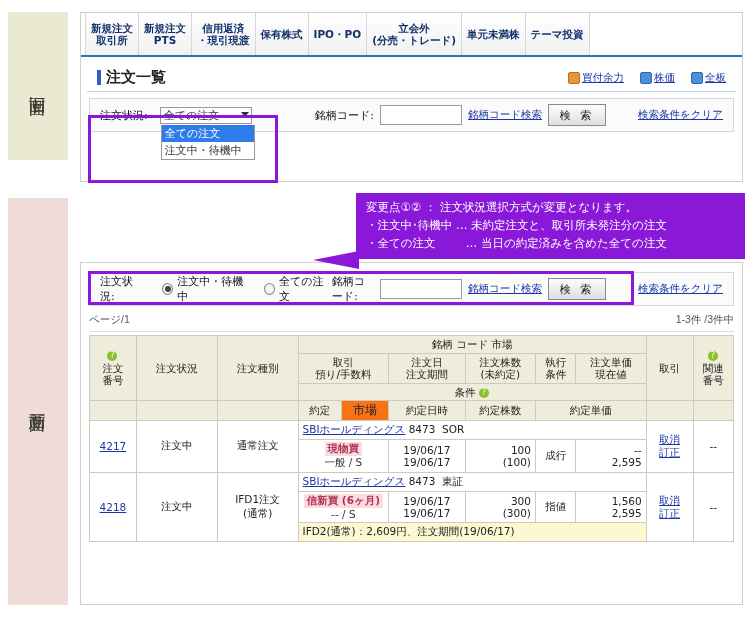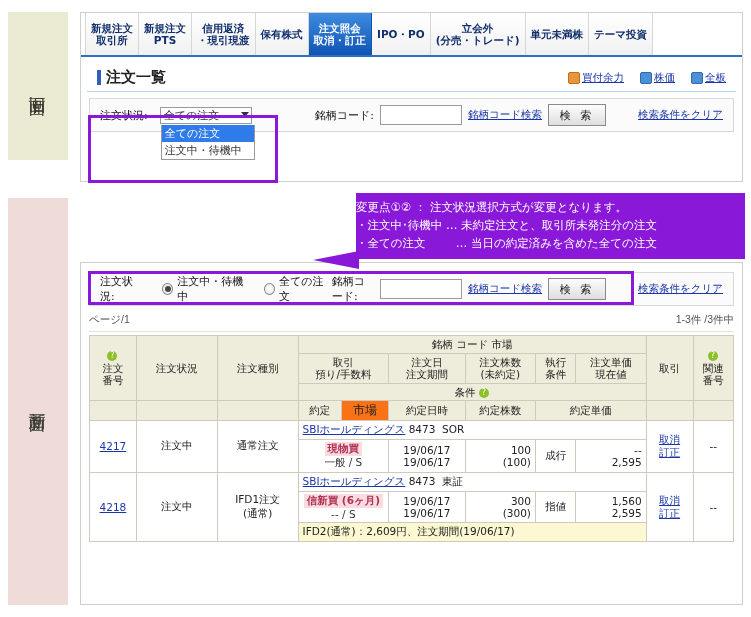--- a/index.html
+++ b/index.html
@@ -99,21 +99,21 @@
   .clear-link{margin-left:26px;}
 
   
   .hl-box{position:absolute;border:3px solid #8a18d8;box-sizing:border-box;
           pointer-events:none;}
   .hl-old{left:88px;top:115px;width:190px;height:68px;}
   .hl-new{left:88px;top:271px;width:546px;height:34px;}
 
   
   .callout{position:absolute;left:356px;top:193px;width:389px;
-           background:#8a18d8;color:#fff;padding:6px 8px 7px 0;
+           background:#8a18d8;color:#fff;padding:6px 8px 7px 10px;
            box-sizing:border-box;font-size:11.5px;line-height:1.55;
            font-family:"DejaVu Sans",sans-serif;z-index:9;}
   .callout .ln{white-space:nowrap;}
   .tail{position:absolute;left:313px;top:251px;width:0;height:0;
         border-top:9px solid transparent;border-bottom:9px solid transparent;
         border-right:46px solid #8a18d8;z-index:8;}
 
   
   .paging{display:flex;justify-content:space-between;align-items:center;
           margin:7px 8px 3px 8px;padding-bottom:4px;font-size:10.5px;
@@ -170,24 +170,20 @@
         <span class="l1">新規注文</span>
         <span class="l2">PTS</span>
       </div>
       <div class="tab">
         <span class="l1">信用返済</span>
         <span class="l2">・現引現渡</span>
       </div>
       <div class="tab">
         <span class="l1">保有株式</span>
       </div>
-      <div class="tab active">
-        <span class="l1">注文照会</span>
-        <span class="l2">取消・訂正</span>
-      </div>
       <div class="tab">
         <span class="l1">IPO・PO</span>
       </div>
       <div class="tab">
         <span class="l1">立会外</span>
         <span class="l2">(分売・トレード)</span>
       </div>
       <div class="tab">
         <span class="l1">単元未満株</span>
       </div>

